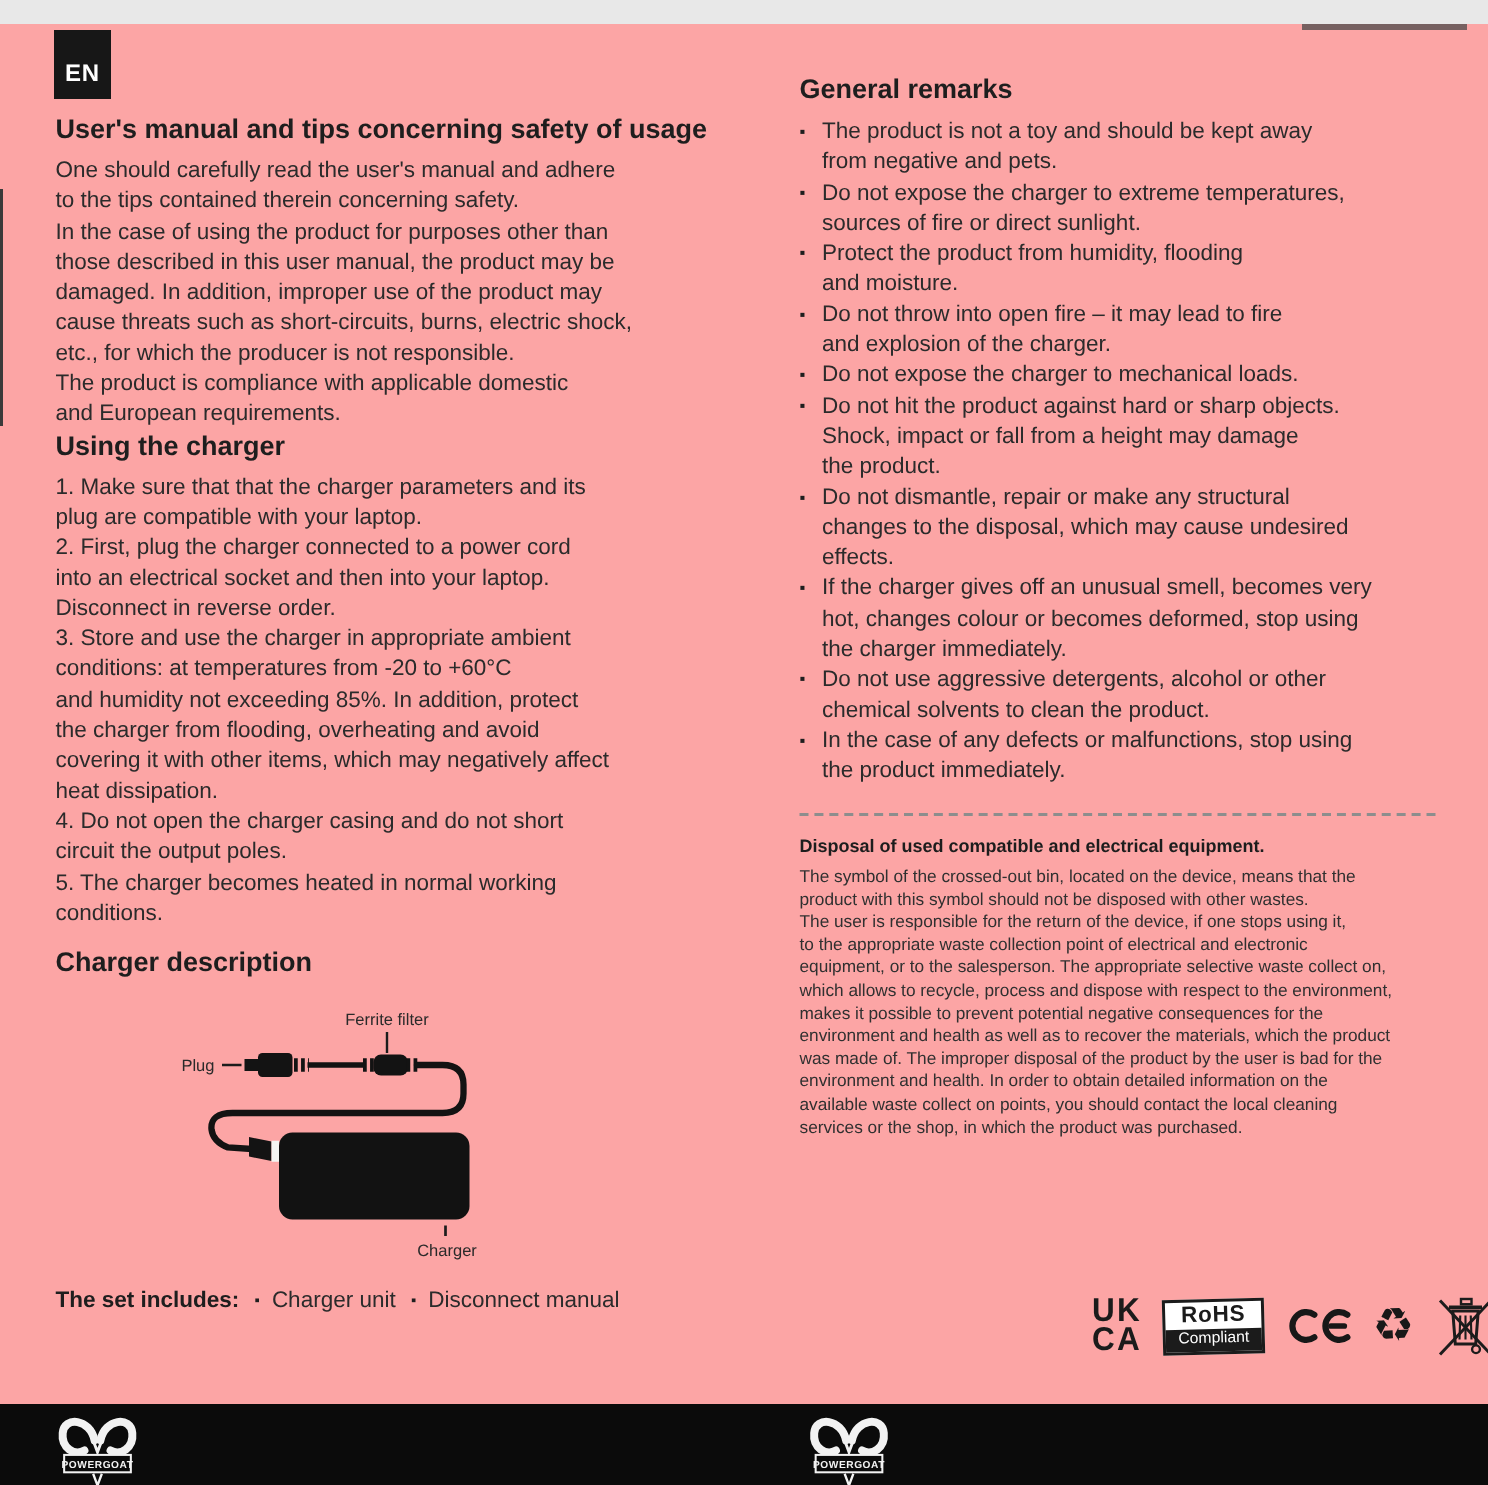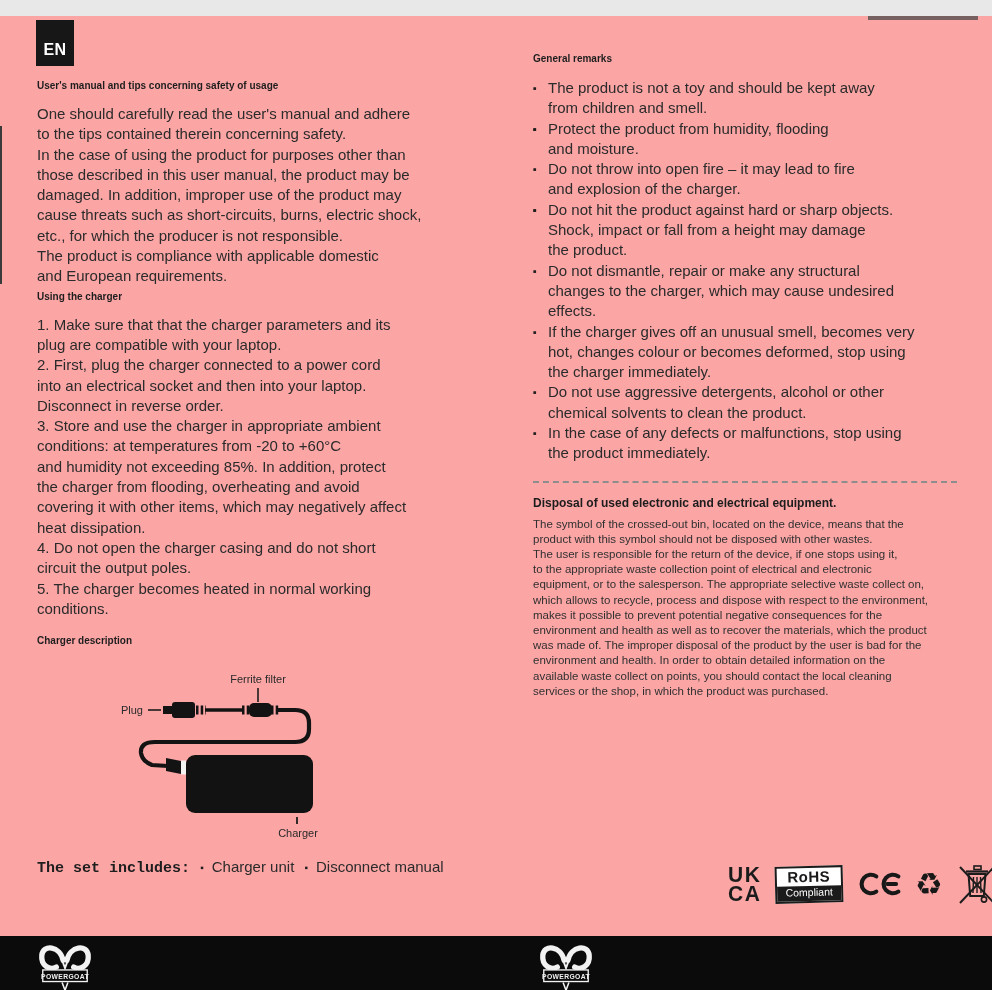--- a/index.html
+++ b/index.html
@@ -13,38 +13,38 @@
   
   .lang-badge{
     position:absolute;left:36px;top:4px;width:38px;height:46px;
     background:#171717;color:#fff;font-weight:bold;font-size:16px;
     display:flex;align-items:flex-end;justify-content:center;padding-bottom:7px;box-sizing:border-box;
     letter-spacing:.5px;
   }
   
   .col-left{position:absolute;left:37px;top:60px;width:440px;}
   .col-right{position:absolute;left:533px;top:33px;width:428px;}
-  h2.sec{font-size:10px;font-weight:bold;margin:0;line-height:20px;color:#1e1e1e;}
+  h2.sec{font-size:18px;font-weight:bold;margin:0;line-height:20px;color:#1e1e1e;}
   .body-text{font-size:15px;line-height:20.3px;margin:8px 0 0 0;color:#2b2b2b;}
   .mt{margin-top:14px;}
   
   ul.remarks{list-style:none;margin:9px 0 0 0;padding:0;font-size:15px;line-height:20.3px;color:#2b2b2b;}
   ul.remarks li{position:relative;padding-left:15px;}
   .bullet-marker{position:absolute;left:0;top:0;font-size:11px;line-height:20.3px;color:#1e1e1e;}
   .bullet-marker::before{content:"▪";}
   
   .divider{border:none;border-top:2px dashed #8d8d8d;margin:17px 0 0 0;width:424px;}
   .disposal-heading{font-size:12px;font-weight:bold;margin:13px 0 0 0;line-height:15px;color:#1d1d1d;}
   .disposal-text{font-size:11.5px;line-height:15.2px;margin:6px 0 0 0;color:#303030;}
   
   .diagram{display:block;margin:7px 0 0 0;}
   .diag-label{font-size:11px;fill:#2a2a2a;}
   
   .set-includes{margin:15px 0 0 0;font-size:15px;color:#2b2b2b;}
-  .set-includes .lbl{font-weight:bold;color:#1e1e1e;font-family:Liberation Mono, monospace;}
+  .set-includes .lbl{font-weight:bold;color:#1e1e1e;}
   .inc-item{margin-left:6px;}
   .inc-item::before{content:"▪";font-size:10px;vertical-align:1px;margin-right:8px;color:#1e1e1e;}
   
   .marks-row{position:absolute;left:728px;top:843px;height:50px;display:flex;align-items:center;gap:14px;}
   .ukca{font-weight:bold;font-size:21px;line-height:18px;letter-spacing:1.5px;color:#1b1b1b;transform:scaleY(1.05);}
   .rohs{border:2.5px solid #1b1b1b;width:64px;text-align:center;transform:rotate(-1.5deg);background:#fff;}
   .rohs-top{font-weight:bold;font-size:15px;color:#1b1b1b;padding:0 2px;line-height:18px;letter-spacing:.5px;}
   .rohs-bottom{background:#1b1b1b;color:#fff;font-size:10.5px;line-height:13px;padding:0 2px 2px;}
   .recycle{font-family:"DejaVu Sans",sans-serif;font-size:31px;color:#181818;line-height:1;transform:rotate(-3deg);}
   
@@ -124,45 +124,46 @@
       <span class="lbl">The set includes:</span>
       <span class="inc-item">Charger unit</span>
       <span class="inc-item">Disconnect manual</span>
     </p>
   </div>
 
   <div class="col-right">
     <h2 class="sec">General remarks</h2>
     <ul class="remarks">
       <li><span class="bullet-marker"></span><span class="pre">The product is not a toy and should be kept away
-from children and smell.</span></li>
-      <li><span class="bullet-marker"></span></li>
+from negative and pets.</span></li>
+      <li><span class="bullet-marker"></span><span class="pre">Do not expose the charger to extreme temperatures,
+sources of fire or direct sunlight.</span></li>
       <li><span class="bullet-marker"></span><span class="pre">Protect the product from humidity, flooding
 and moisture.</span></li>
       <li><span class="bullet-marker"></span><span class="pre">Do not throw into open fire – it may lead to fire
 and explosion of the charger.</span></li>
-      <li><span class="bullet-marker"></span></li>
+      <li><span class="bullet-marker"></span><span class="pre">Do not expose the charger to mechanical loads.</span></li>
       <li><span class="bullet-marker"></span><span class="pre">Do not hit the product against hard or sharp objects.
 Shock, impact or fall from a height may damage
 the product.</span></li>
       <li><span class="bullet-marker"></span><span class="pre">Do not dismantle, repair or make any structural
-changes to the charger, which may cause undesired
+changes to the disposal, which may cause undesired
 effects.</span></li>
       <li><span class="bullet-marker"></span><span class="pre">If the charger gives off an unusual smell, becomes very
 hot, changes colour or becomes deformed, stop using
 the charger immediately.</span></li>
       <li><span class="bullet-marker"></span><span class="pre">Do not use aggressive detergents, alcohol or other
 chemical solvents to clean the product.</span></li>
       <li><span class="bullet-marker"></span><span class="pre">In the case of any defects or malfunctions, stop using
 the product immediately.</span></li>
     </ul>
 
     <hr class="divider">
 
-    <h3 class="disposal-heading">Disposal of used electronic and electrical equipment.</h3>
+    <h3 class="disposal-heading">Disposal of used compatible and electrical equipment.</h3>
     <p class="disposal-text pre">The symbol of the crossed-out bin, located on the device, means that the
 product with this symbol should not be disposed with other wastes.
 The user is responsible for the return of the device, if one stops using it,
 to the appropriate waste collection point of electrical and electronic
 equipment, or to the salesperson. The appropriate selective waste collect on,
 which allows to recycle, process and dispose with respect to the environment,
 makes it possible to prevent potential negative consequences for the
 environment and health as well as to recover the materials, which the product
 was made of. The improper disposal of the product by the user is bad for the
 environment and health. In order to obtain detailed information on the

